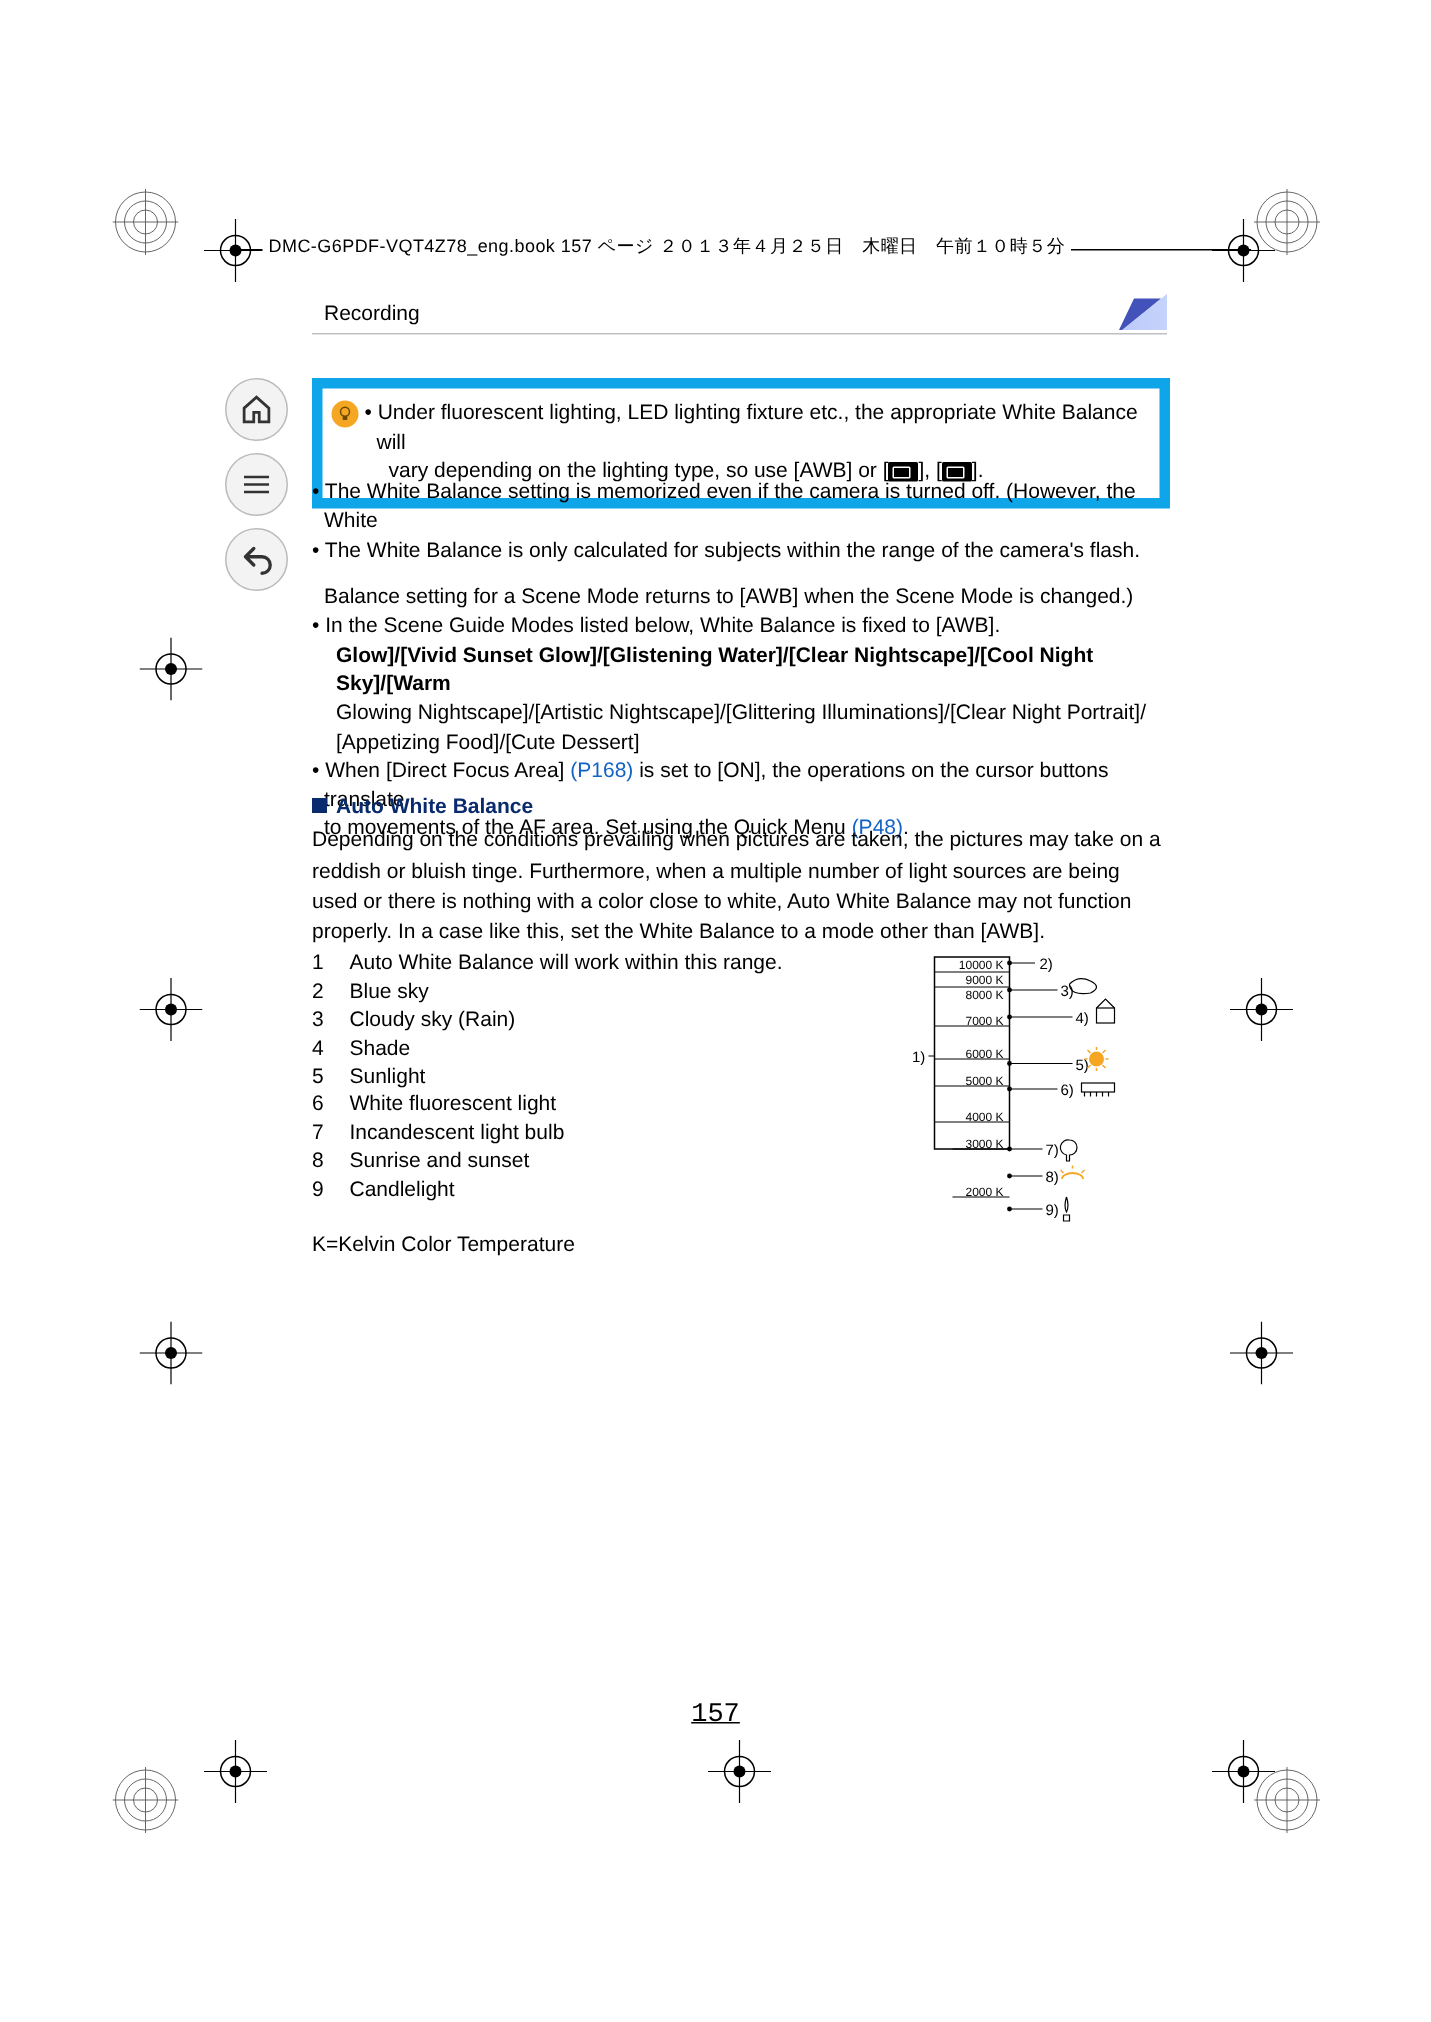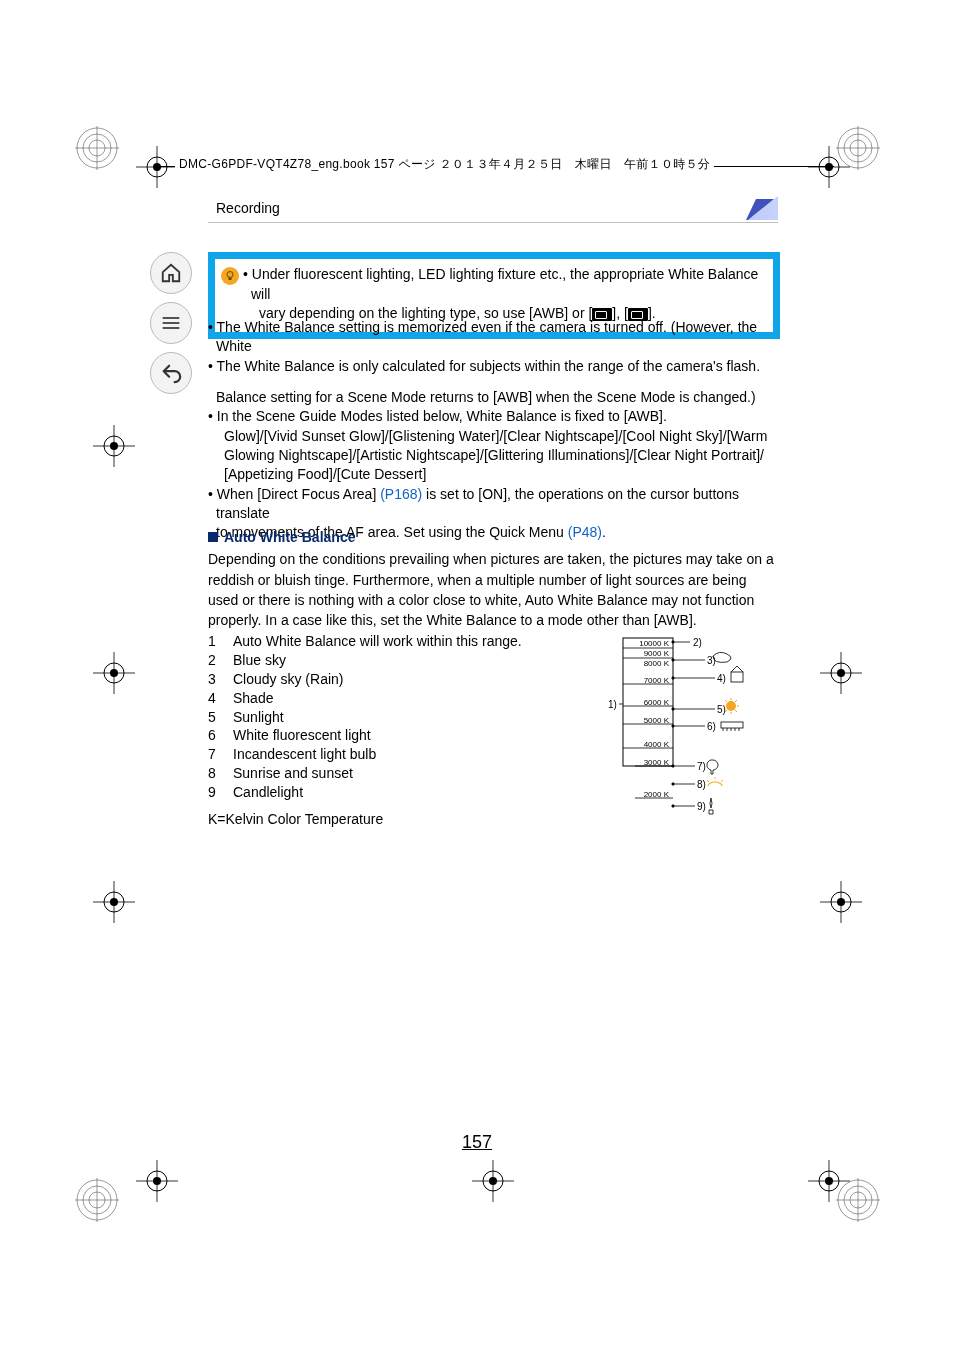--- a/index.html
+++ b/index.html
@@ -185,20 +185,21 @@
     font-size: 10px;
   }
   .page-num {
     position: absolute;
     left: 0;
     width: 954px;
     bottom: 195px;
     text-align: center;
     font-size: 18px;
     text-decoration: underline;
+    font-family: Liberation Mono, monospace;
   }
   
 </style>
 </head>
 <body>
 
 <div class="regmark" style="left:75px;top:126px;">
   <svg viewBox="0 0 44 44">
       <circle cx="22" cy="22" r="20" fill="none" stroke="#555" stroke-width="0.6"></circle>
       <circle cx="22" cy="22" r="14" fill="none" stroke="#555" stroke-width="0.6"></circle>
@@ -366,21 +367,21 @@
   <p style="padding-left:16px;text-indent:0;">
     <span>vary depending on the lighting type, so use [AWB] or [</span><span class="wb-icon"></span><span>], [</span><span class="wb-icon"></span><span>].</span>
   </p>
 </div>
 
 <div class="body-notes">
   <p class="bullet">• The White Balance setting is memorized even if the camera is turned off. (However, the White</p>
   <p class="bullet">• The White Balance is only calculated for subjects within the range of the camera's flash.</p>
   <p style="padding-left:8px;margin-top:12px;">Balance setting for a Scene Mode returns to [AWB] when the Scene Mode is changed.)</p>
   <p class="bullet">• In the Scene Guide Modes listed below, White Balance is fixed to [AWB].</p>
-  <p style="padding-left:16px;">Glow]/[Vivid Sunset Glow]/[Glistening Water]/[Clear Nightscape]/[Cool Night Sky]/[Warm</p>
+  <p style="padding-left:16px;font-weight:bold;">Glow]/[Vivid Sunset Glow]/[Glistening Water]/[Clear Nightscape]/[Cool Night Sky]/[Warm</p>
   <p style="padding-left:16px;">Glowing Nightscape]/[Artistic Nightscape]/[Glittering Illuminations]/[Clear Night Portrait]/</p>
   <p style="padding-left:16px;">[Appetizing Food]/[Cute Dessert]</p>
   <p class="bullet">
     <span>• When [Direct Focus Area] </span><span class="link">(P168)</span><span> is set to [ON], the operations on the cursor buttons translate</span>
   </p>
   <p style="padding-left:8px;">
     <span>to movements of the AF area. Set using the Quick Menu </span><span class="link">(P48)</span><span>.</span>
   </p>
 </div>
 
@@ -419,21 +420,21 @@
       <span>Incandescent light bulb</span>
     </div>
   <div class="row">
       <span class="num">8</span>
       <span>Sunrise and sunset</span>
     </div>
   <div class="row">
       <span class="num">9</span>
       <span>Candlelight</span>
     </div>
-  <div style="margin-top:8px;">K=Kelvin Color Temperature</div>
+  <div style="margin-top:18px;">K=Kelvin Color Temperature</div>
 </div>
 
 <div class="kelvin-diagram">
   <svg viewBox="0 0 175 200" width="175" height="200">
 
     <rect x="18" y="2" width="50" height="128" fill="none" stroke="#000" stroke-width="1"></rect>
 
     <line x1="18" y1="12" x2="68" y2="12" stroke="#000" stroke-width="0.8"></line>
     <line x1="18" y1="22" x2="68" y2="22" stroke="#000" stroke-width="0.8"></line>
     <line x1="18" y1="48" x2="68" y2="48" stroke="#000" stroke-width="0.8"></line>

